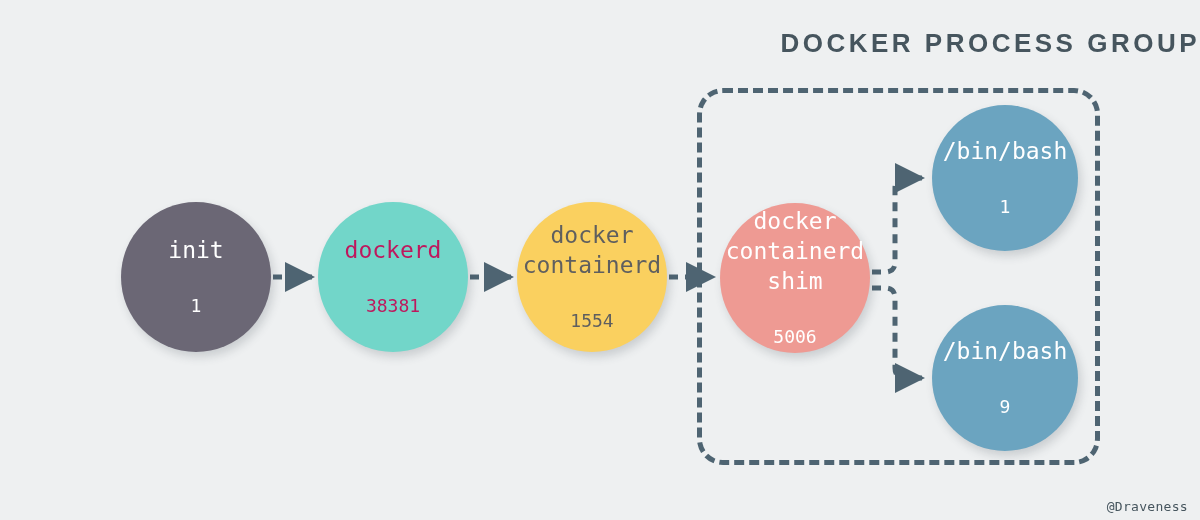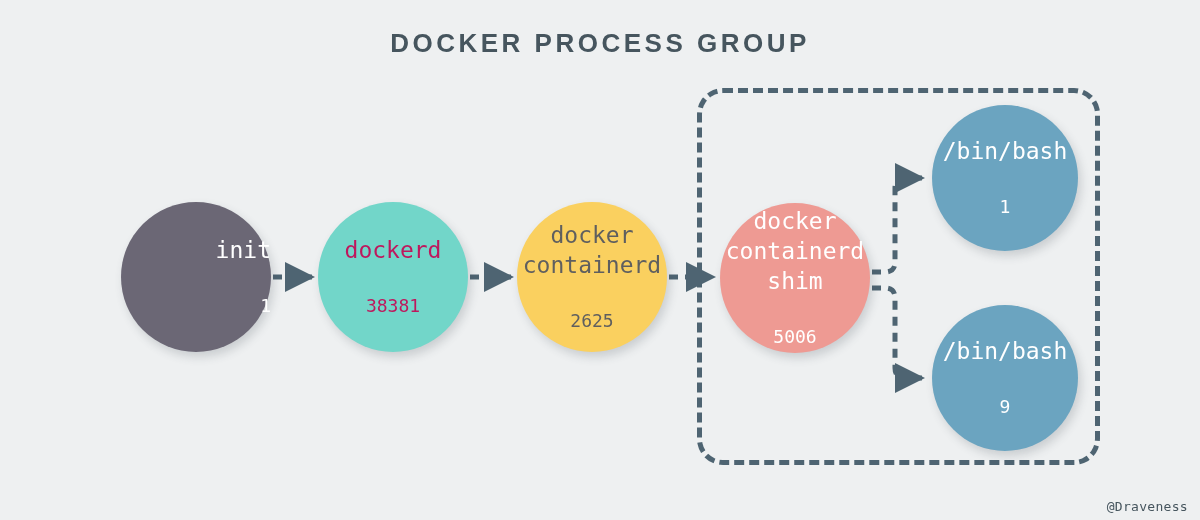--- a/index.html
+++ b/index.html
@@ -83,52 +83,52 @@
     height: 520px;
     overflow: visible;
     pointer-events: none;
   }
 </style>
 </head>
 <body style="background: rgb(238, 240, 241);">
 
 <div id="canvas">
 
-  <div id="title" style="color: rgb(70, 85, 94);">DOCKER PROCESS GROUP</div>
+  <div id="title" style="color: rgb(70, 85, 94); text-align: right;">DOCKER PROCESS GROUP</div>
 
   <div class="group-box" id="group-box" style="left: 697px; top: 88px; width: 403px; height: 377px; border-color: rgb(78, 100, 114);"></div>
 
   <svg class="edges" id="edges-layer" viewBox="0 0 1200 520">
     <defs>
       <marker id="arrowhead" markerWidth="7" markerHeight="7" refX="5.4" refY="3" orient="auto" markerUnits="strokeWidth">
         <path d="M 0 0 L 6 3 L 0 6 z" fill="#4e6472"></path>
       </marker>
     </defs>
     <g id="edge-paths">
         <path d="M 273 277 L 312 277" fill="none" stroke="#4e6472" stroke-width="5" stroke-dasharray="9 7" stroke-linecap="butt" marker-end="url(#arrowhead)"></path>
         <path d="M 470 277 L 511 277" fill="none" stroke="#4e6472" stroke-width="5" stroke-dasharray="9 7" stroke-linecap="butt" marker-end="url(#arrowhead)"></path>
         <path d="M 669 277 L 713 277" fill="none" stroke="#4e6472" stroke-width="5" stroke-dasharray="9 7" stroke-linecap="butt" marker-end="url(#arrowhead)"></path>
         <path d="M 872 272 L 885 272 Q 895 272 895 262 L 895 188 Q 895 178 905 178 L 922 178" fill="none" stroke="#4e6472" stroke-width="5" stroke-dasharray="9 7" stroke-linecap="butt" marker-end="url(#arrowhead)"></path>
         <path d="M 872 288 L 885 288 Q 895 288 895 298 L 895 368 Q 895 378 905 378 L 922 378" fill="none" stroke="#4e6472" stroke-width="5" stroke-dasharray="9 7" stroke-linecap="butt" marker-end="url(#arrowhead)"></path>
       </g>
   </svg>
 
   <div id="nodes-layer">
-      <div class="node" style="left: 121px; top: 202px; width: 150px; height: 150px; background: rgb(107, 103, 117); color: rgb(255, 255, 255); align-items: flex-end;">
+      <div class="node" style="left: 121px; top: 202px; width: 150px; height: 150px; background: rgb(107, 103, 117); color: rgb(255, 255, 255);">
         <div class="nlabel">init</div>
         <div class="npid">1</div>
       </div>
       <div class="node" style="left: 318px; top: 202px; width: 150px; height: 150px; background: rgb(114, 214, 201); color: #be185d;">
         <div class="nlabel">dockerd</div>
         <div class="npid">38381</div>
       </div>
       <div class="node" style="left: 517px; top: 202px; width: 150px; height: 150px; background: rgb(250, 208, 95); color: rgb(95, 95, 95);">
         <div class="nlabel">docker
 containerd</div>
-        <div class="npid">2625</div>
+        <div class="npid">1554</div>
       </div>
       <div class="node" style="left: 720px; top: 203px; width: 150px; height: 150px; background: rgb(238, 154, 147); color: rgb(255, 255, 255);">
         <div class="nlabel">docker
 containerd
 shim</div>
         <div class="npid">5006</div>
       </div>
       <div class="node" style="left: 932px; top: 105px; width: 146px; height: 146px; background: rgb(107, 164, 192); color: rgb(255, 255, 255);">
         <div class="nlabel">/bin/bash</div>
         <div class="npid">1</div>

